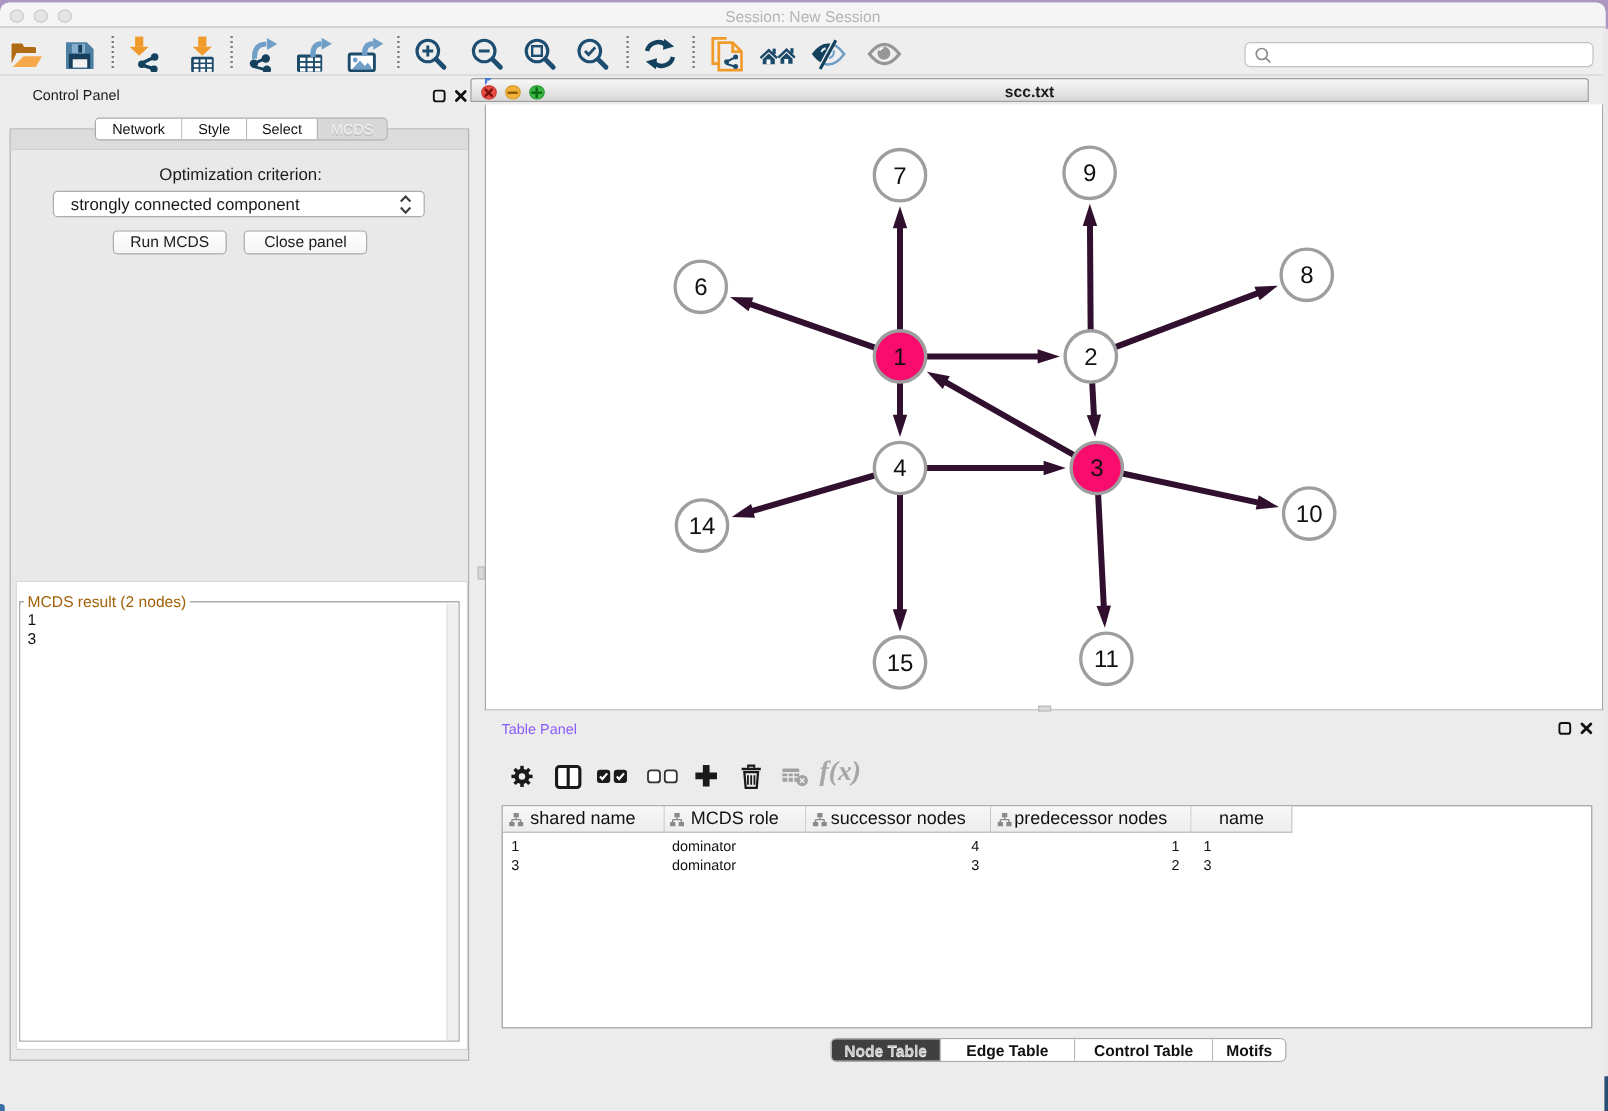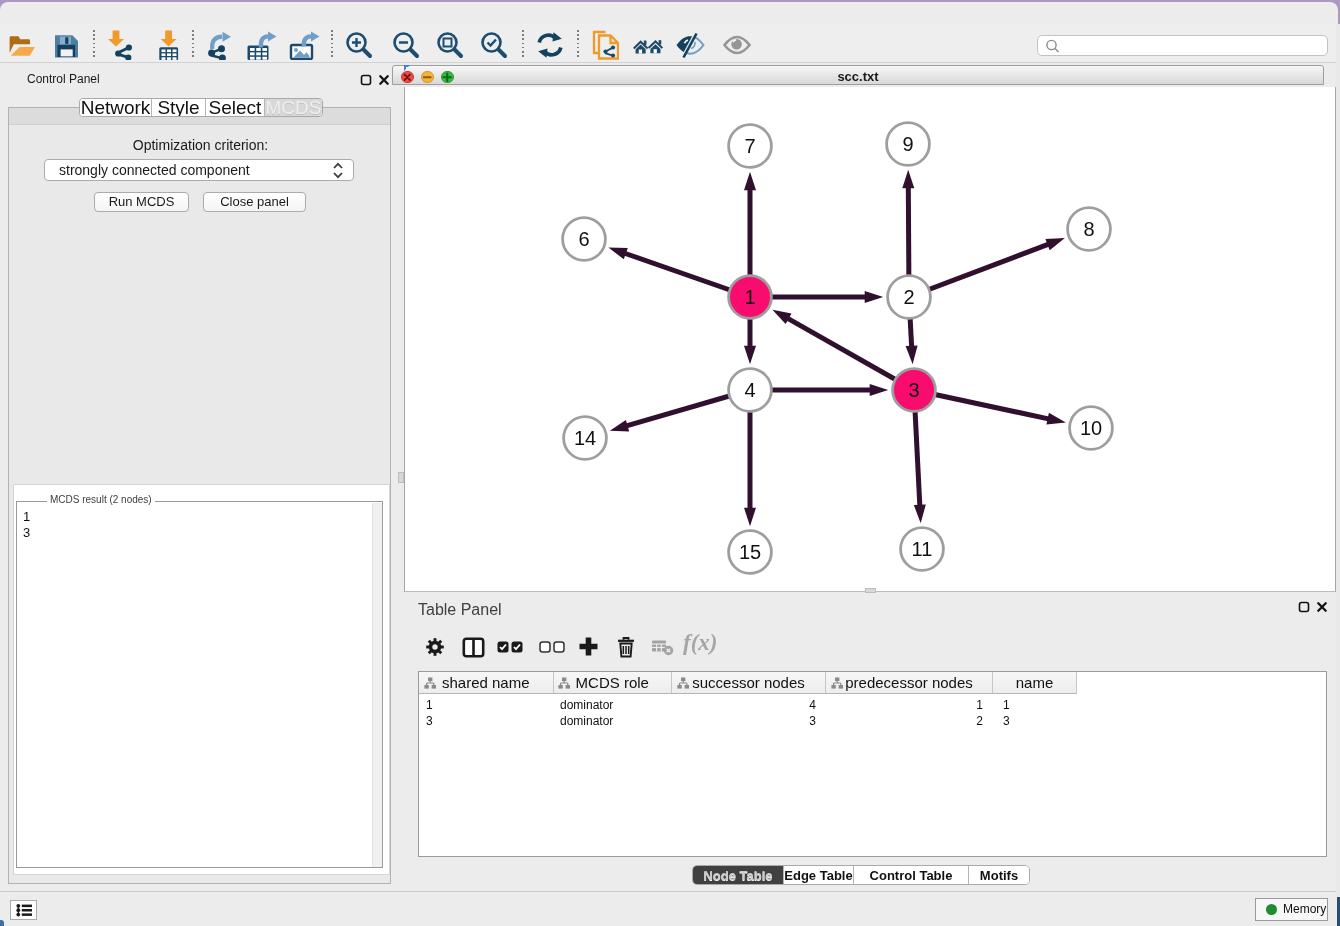--- a/index.html
+++ b/index.html
@@ -13,59 +13,65 @@
 #toolbar { position:absolute; left:0; top:22px; width:100%; height:39px; background:#eeeeee; border-bottom:1px solid #d2d2d2; }
 .sep { position:absolute; top:6px; height:28px; width:1.5px; background:repeating-linear-gradient(to bottom,#7d7d7d 0 1.6px,rgba(0,0,0,0) 1.6px 4.2px); }
 .ti { position:absolute; top:6px; width:30px; height:30px; }
 #searchbox { position:absolute; left:1037px; top:11px; width:291px; height:21px; background:#fff; border:1px solid #c2c2c2; border-radius:5px; }
 
 
 #cp-title { position:absolute; left:27px; top:70px; font-size:12px; color:#1a1a1a; }
 #cp-pane { position:absolute; left:8px; top:105px; width:383px; height:777px; border:1px solid #b2b2b2; background:#e9e9e9; }
 #cp-pane-top { position:absolute; left:0; top:0; width:100%; height:17px; background:#dcdcdc; border-bottom:1px solid #d0d0d0; }
 .tabs { position:absolute; display:flex; height:19px; border:1px solid #a9a9a9; border-radius:4px; background:#fff; overflow:hidden; }
-.tab { font-size:19px; color:#111; text-align:center; line-height:18px; border-right:1px solid #b5b5b5; background:#fff; }
+.tab { font-size:12px; color:#111; text-align:center; line-height:18px; border-right:1px solid #b5b5b5; background:#fff; }
 .tab:last-child { border-right:none; }
 .tab.sel { background:#d8d8d8; color:#efefef; text-shadow:0 1px 0 #c0c0c0; }
 #opt-label { position:absolute; left:9px; top:135px; width:383px; text-align:center; font-size:14px; color:#1a1a1a; }
 #opt-select { position:absolute; left:44px; top:157px; width:310px; height:22px; background:#fff; border:1px solid #ababab; border-radius:4px; font-size:14px; color:#1a1a1a; line-height:20px; padding-left:14px; }
 .btn { position:absolute; height:20px; background:linear-gradient(#ffffff,#f4f4f4); border:1px solid #ababab; border-radius:4px; font-size:13px; color:#1a1a1a; text-align:center; line-height:18px; }
 #result-panel { position:absolute; left:13px; top:482px; width:377px; height:391px; background:#ffffff; border:1px solid #d6d6d6; }
 #fieldset { position:absolute; left:16px; top:499px; width:367px; height:367px; border:1px solid #9a9a9a; }
-#fieldset-label { position:absolute; left:20px; top:492px; font-size:10px; color:#404040; background:#ffffff; padding:0 3px;margin-left:27px; }
+#fieldset-label { position:absolute; left:20px; top:492px; font-size:13px; color:#a16207; background:#ffffff; padding:0 3px; }
 #result-area { position:absolute; left:17px; top:503px; width:355px; height:362px; background:#fff; font-size:13px; color:#111; line-height:16px; padding:4px 0 0 6px; }
 #result-scroll { position:absolute; left:372px; top:501px; width:10px; height:364px; background:#f0f0f0; border-left:1px solid #e2e2e2; }
 
 
 #net-title { position:absolute; left:392px; top:63px; width:932px; height:20px; background:linear-gradient(#f7f7f7,#d8d8d8); border:1px solid #9e9e9e; border-radius:3px 3px 0 0; }
 #net-title .txt { position:absolute; width:100%; top:3px; text-align:center; font-size:13px; font-weight:bold; color:#1a1a1a; }
 .mac { position:absolute; top:4.5px; width:12.5px; height:12.5px; border-radius:50%; display:flex; align-items:center; justify-content:center; overflow:hidden; }
 #canvas { position:absolute; left:404px; top:85px; width:932px; height:505px; background:#fff; border-left:1px solid #a6a6a6; border-right:1px solid #a6a6a6; border-bottom:1px solid #bbb; }
 
 
-#tp-title { position:absolute; left:418px; top:599px; font-size:16px; color:#404040; }
+#tp-title { position:absolute; left:418px; top:599px; font-size:12px; color:#8b5cf6; }
 #tp-toolbar { position:absolute; left:404px; top:623px; width:936px; height:45px; }
 #tbl { position:absolute; left:418px; top:669px; width:909px; height:186px; background:#fff; border:1px solid #9b9b9b; }
 .th { position:absolute; top:0; height:22px; background:linear-gradient(#f7f7f7,#ededed); border-right:1px solid #c6c6c6; border-bottom:1px solid #b5b5b5; font-size:15px; color:#111; text-align:center; line-height:22px; }
 .td { position:absolute; font-size:12px; color:#111; height:16px; line-height:16px; }
 .hicon { width:13px; height:12px; }
 .btabs { position:absolute; top:863px; display:flex; height:20px; border:1px solid #a9a9a9; border-radius:5px; background:#fff; overflow:hidden; }
 .btab { font-size:13px; font-weight:bold; color:#111; text-align:center; line-height:19px; border-right:1px solid #b5b5b5; background:#fff; }
 .btab:last-child { border-right:none; }
 .btab.sel { background:#404040; color:#cbcbcb; font-weight:bold; text-shadow:0 1px 0 #f5f5f5; }
 
 
 #status { position:absolute; left:0; top:889px; width:100%; height:35px; background:#ececec; border-top:1px solid #cbcbcb; }
 #st-left { position:absolute; left:10px; top:8px; width:27px; height:20px; background:#fdfdfd; border:1px solid #ababab; display:flex; align-items:center; justify-content:center; }
 #st-mem { position:absolute; left:1255px; top:6px; width:73px; height:23px; background:#f7f7f7; border:1px solid #9a9a9a; font-size:12px; color:#111; line-height:21px; padding-left:27px; }
 #st-mem .dot { position:absolute; left:10px; top:5px; width:11px; height:11px; border-radius:50%; background:#1d8c33; }
 </style>
 </head>
 <body>
 <div id="win">
+  <div id="titlebar">
+    <div class="tl" style="left:8px;"></div>
+    <div class="tl" style="left:28px;"></div>
+    <div class="tl" style="left:48px;"></div>
+    <div id="title-text">Session: New Session</div>
+  </div>
   <div id="toolbar">
     <div class="sep" style="left:93px;"></div>
     <div class="sep" style="left:192px;"></div>
     <div class="sep" style="left:331px;"></div>
     <div class="sep" style="left:522px;"></div>
     <div class="sep" style="left:577px;"></div>
     <svg class="ti" style="left:7px;" viewBox="0 0 30 30">
         <path d="M2.6 23 V7.4 Q2.6 6.2 3.9 6.2 H10.7 Q11.9 6.2 12.2 7.2 L13 9.2 H21.7 Q23 9.2 23 10.5 V14.2 H6.8 L2.6 23 z" fill="#b06c15"></path>
         <polygon points="12.6,16.9 28,16.9 22.8,25.8 3.6,25.8" fill="#f7a84a"></polygon>
       </svg>
@@ -440,37 +446,21 @@
         <g id="sitemap">
           <rect x="4" y="0.5" width="4.4" height="3.6" fill="#8a8a8a"></rect>
           <rect x="0.4" y="8" width="4.4" height="3.6" fill="#8a8a8a"></rect>
           <rect x="7.6" y="8" width="4.4" height="3.6" fill="#8a8a8a"></rect>
           <path d="M6.2 4 V6 M2.6 6 H9.8 M2.6 6 V8 M9.8 6 V8" stroke="#8a8a8a" stroke-width="1.2" fill="none"></path>
         </g>
       </defs>
     </svg>
   <div class="btabs" style="left:692px;">
     <div class="btab sel" style="width:91px;">Node Table</div>
-    <div class="btab" style="width:70px;">Edge Table</div>
+    <div class="btab" style="width:112px;">Edge Table</div>
     <div class="btab" style="width:115px;">Control Table</div>
     <div class="btab" style="width:60px;">Motifs</div>
   </div>
 
-  <div id="status">
-    <div id="st-left">
-        <svg width="25" height="19" viewBox="0 0 25 19">
-          <line x1="7.3" y1="4" x2="7.3" y2="14.5" stroke="#1a1a1a" stroke-width="1.2"></line>
-          <g fill="#1a1a1a">
-            <circle cx="7.3" cy="4.8" r="1.9"></circle>
-            <circle cx="7.3" cy="9.2" r="1.9"></circle>
-            <circle cx="7.3" cy="13.6" r="1.9"></circle>
-            <rect x="10.8" y="3.6" width="10.2" height="2.5"></rect>
-            <rect x="10.8" y="8" width="10.2" height="2.5"></rect>
-            <rect x="10.8" y="12.4" width="10.2" height="2.5"></rect>
-          </g>
-        </svg>
-      </div>
-    <div id="st-mem"><span class="dot"></span>Memory</div>
-  </div>
 </div>
 <div class="abs" style="left:1336px; top:24px; width:4px; height:873px; background:#e9e9e9;"></div>
 <div class="abs" style="left:1337px; top:897px; width:3px; height:29px; background:#274d73;"></div>
 <div class="abs" style="left:0; top:920px; width:4px; height:6px; background:#3a6ea5; border-radius:0 3px 0 0;"></div>
 
 </body></html>

